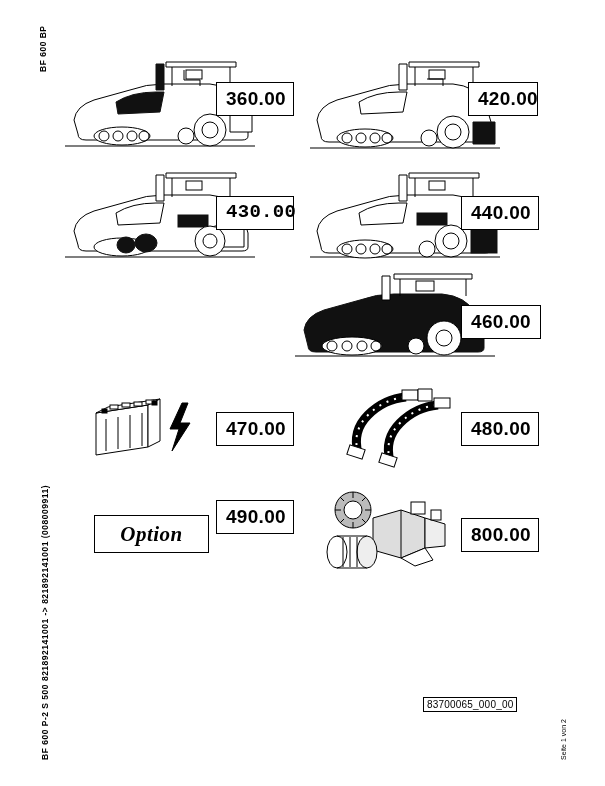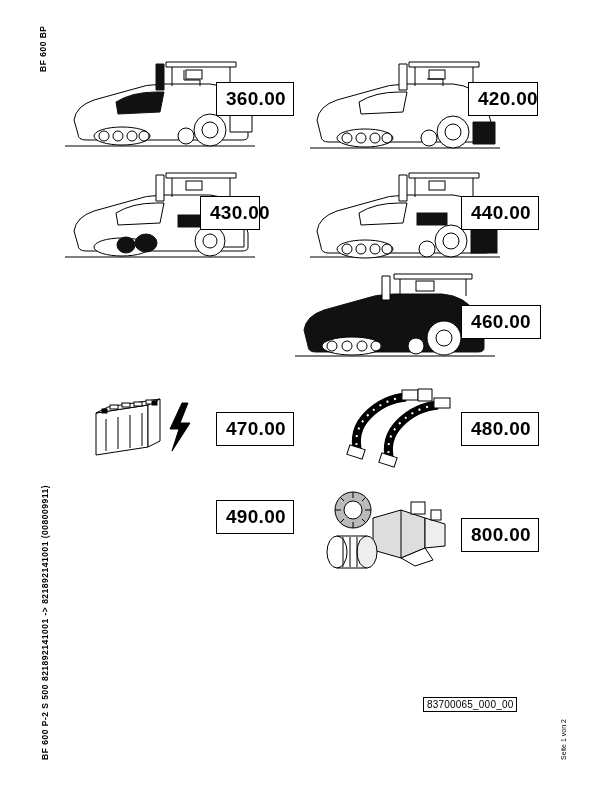--- a/index.html
+++ b/index.html
@@ -186,21 +186,21 @@
         <path d="M96 10 L104 10 L104 36 L96 36 Z" fill="#fff"></path>
         <path d="M152 62 Q168 56 184 62 L184 82 L152 82 Z" fill="#fff"></path>
         <ellipse cx="62" cy="82" rx="28" ry="9" fill="#fff"></ellipse>
         <ellipse cx="86" cy="78" rx="11" ry="9" fill="#111" stroke="#111"></ellipse>
         <ellipse cx="66" cy="80" rx="9" ry="8" fill="#111" stroke="#111"></ellipse>
         <circle cx="150" cy="76" r="15" fill="#fff"></circle>
         <circle cx="150" cy="76" r="7"></circle>
       </g>
     </svg>
   </div>
-  <div class="code-box" style="left:200px; top:196px; width:60px;">430.00</div>
+  <div class="code-box" style="left:216px; top:196px; width:78px;font-family:Liberation Mono, monospace;">430.00</div>
 
   <div class="cell" style="left:305px; top:165px; width:200px; height:105px;">
     <svg class="art" width="200" height="105" viewBox="0 0 200 105">
       <g fill="none" stroke="#000" stroke-width="1">
         <line x1="5" y1="92" x2="195" y2="92" stroke-width="1.2"></line>
         <path d="M16 82 L12 66 Q14 52 32 46 L68 36 Q84 30 102 30 L148 30 Q170 32 180 48 L186 68 L186 84 Q186 88 180 88 L24 88 Q16 88 16 82 Z" fill="#fff"></path>
         <path d="M54 48 Q70 38 94 38 L102 38 L98 58 L56 60 Z" fill="#fff"></path>
         <rect x="112" y="48" width="30" height="12" fill="#111" stroke="#111"></rect>
         <path d="M104 8 L174 8 L174 13 L104 13 Z" fill="#fff"></path>
         <line x1="110" y1="13" x2="110" y2="32"></line>
@@ -283,20 +283,23 @@
 
         <path d="M50 76 Q44 54 60 38 Q76 22 98 20" stroke="#000" stroke-width="9" fill="none"></path>
         <path d="M50 76 Q44 54 60 38 Q76 22 98 20" stroke="#fff" stroke-width="2" fill="none" stroke-dasharray="2 6"></path>
         <rect x="40" y="70" width="16" height="10" fill="#fff" stroke="#000" transform="rotate(18 48 75)"></rect>
         <rect x="94" y="13" width="16" height="10" fill="#fff" stroke="#000"></rect>
       </g>
     </svg>
   </div>
   <div class="code-box" style="left:461px; top:412px; width:78px;">480.00</div>
 
+  <div class="option-box" style="left:94px; top:515px; width:115px; height:38px;">
+    <span class="option-label">Option</span>
+  </div>
   <div class="code-box" style="left:216px; top:500px; width:78px;">490.00</div>
 
   <div class="cell" style="left:315px; top:488px; width:145px; height:95px;">
     <svg class="art" width="145" height="95" viewBox="0 0 145 95">
       <g fill="none" stroke="#000" stroke-width="1">
 
         <ellipse cx="38" cy="22" rx="18" ry="18" fill="#bbb" stroke="#000"></ellipse>
         <ellipse cx="38" cy="22" rx="9" ry="9" fill="#fff"></ellipse>
         <g stroke="#000">
           <line x1="38" y1="4" x2="38" y2="10"></line>

